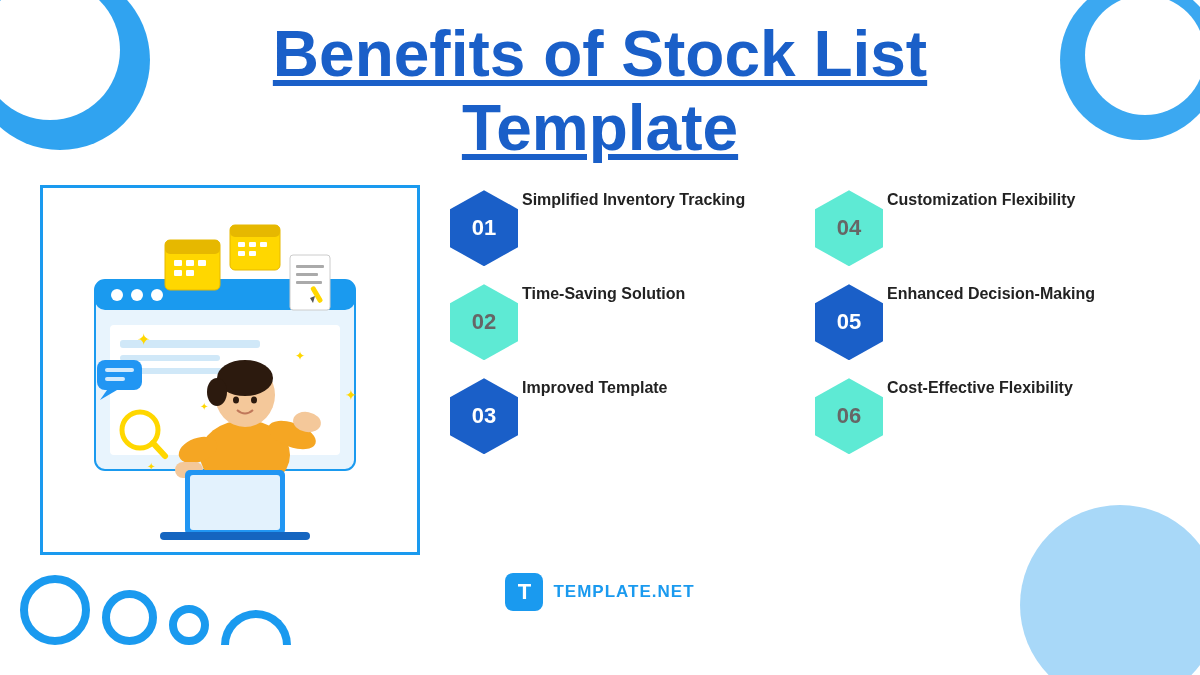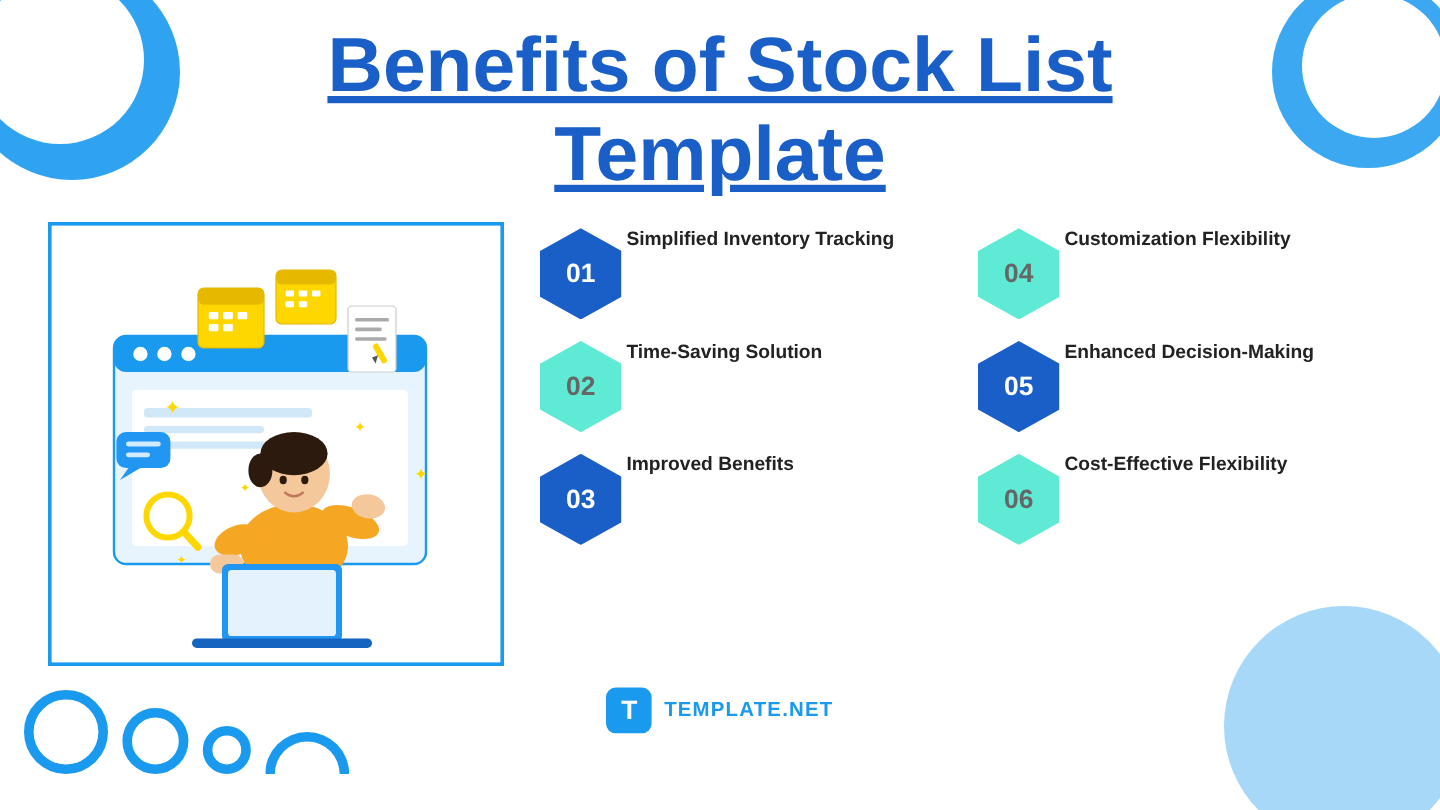--- a/index.html
+++ b/index.html
@@ -330,21 +330,21 @@
           </div>
         </div>
         <span class="benefit-text">Enhanced Decision-Making</span>
       </div>
       <div class="benefit-item">
         <div class="hexagon-wrapper">
           <div class="hexagon dark-blue">
             <span class="hex-number">03</span>
           </div>
         </div>
-        <span class="benefit-text">Improved Benefits</span>
+        <span class="benefit-text">Improved Template</span>
       </div>
       <div class="benefit-item">
         <div class="hexagon-wrapper">
           <div class="hexagon light-blue">
             <span class="hex-number">06</span>
           </div>
         </div>
         <span class="benefit-text">Cost-Effective Flexibility</span>
       </div>
     </div>

